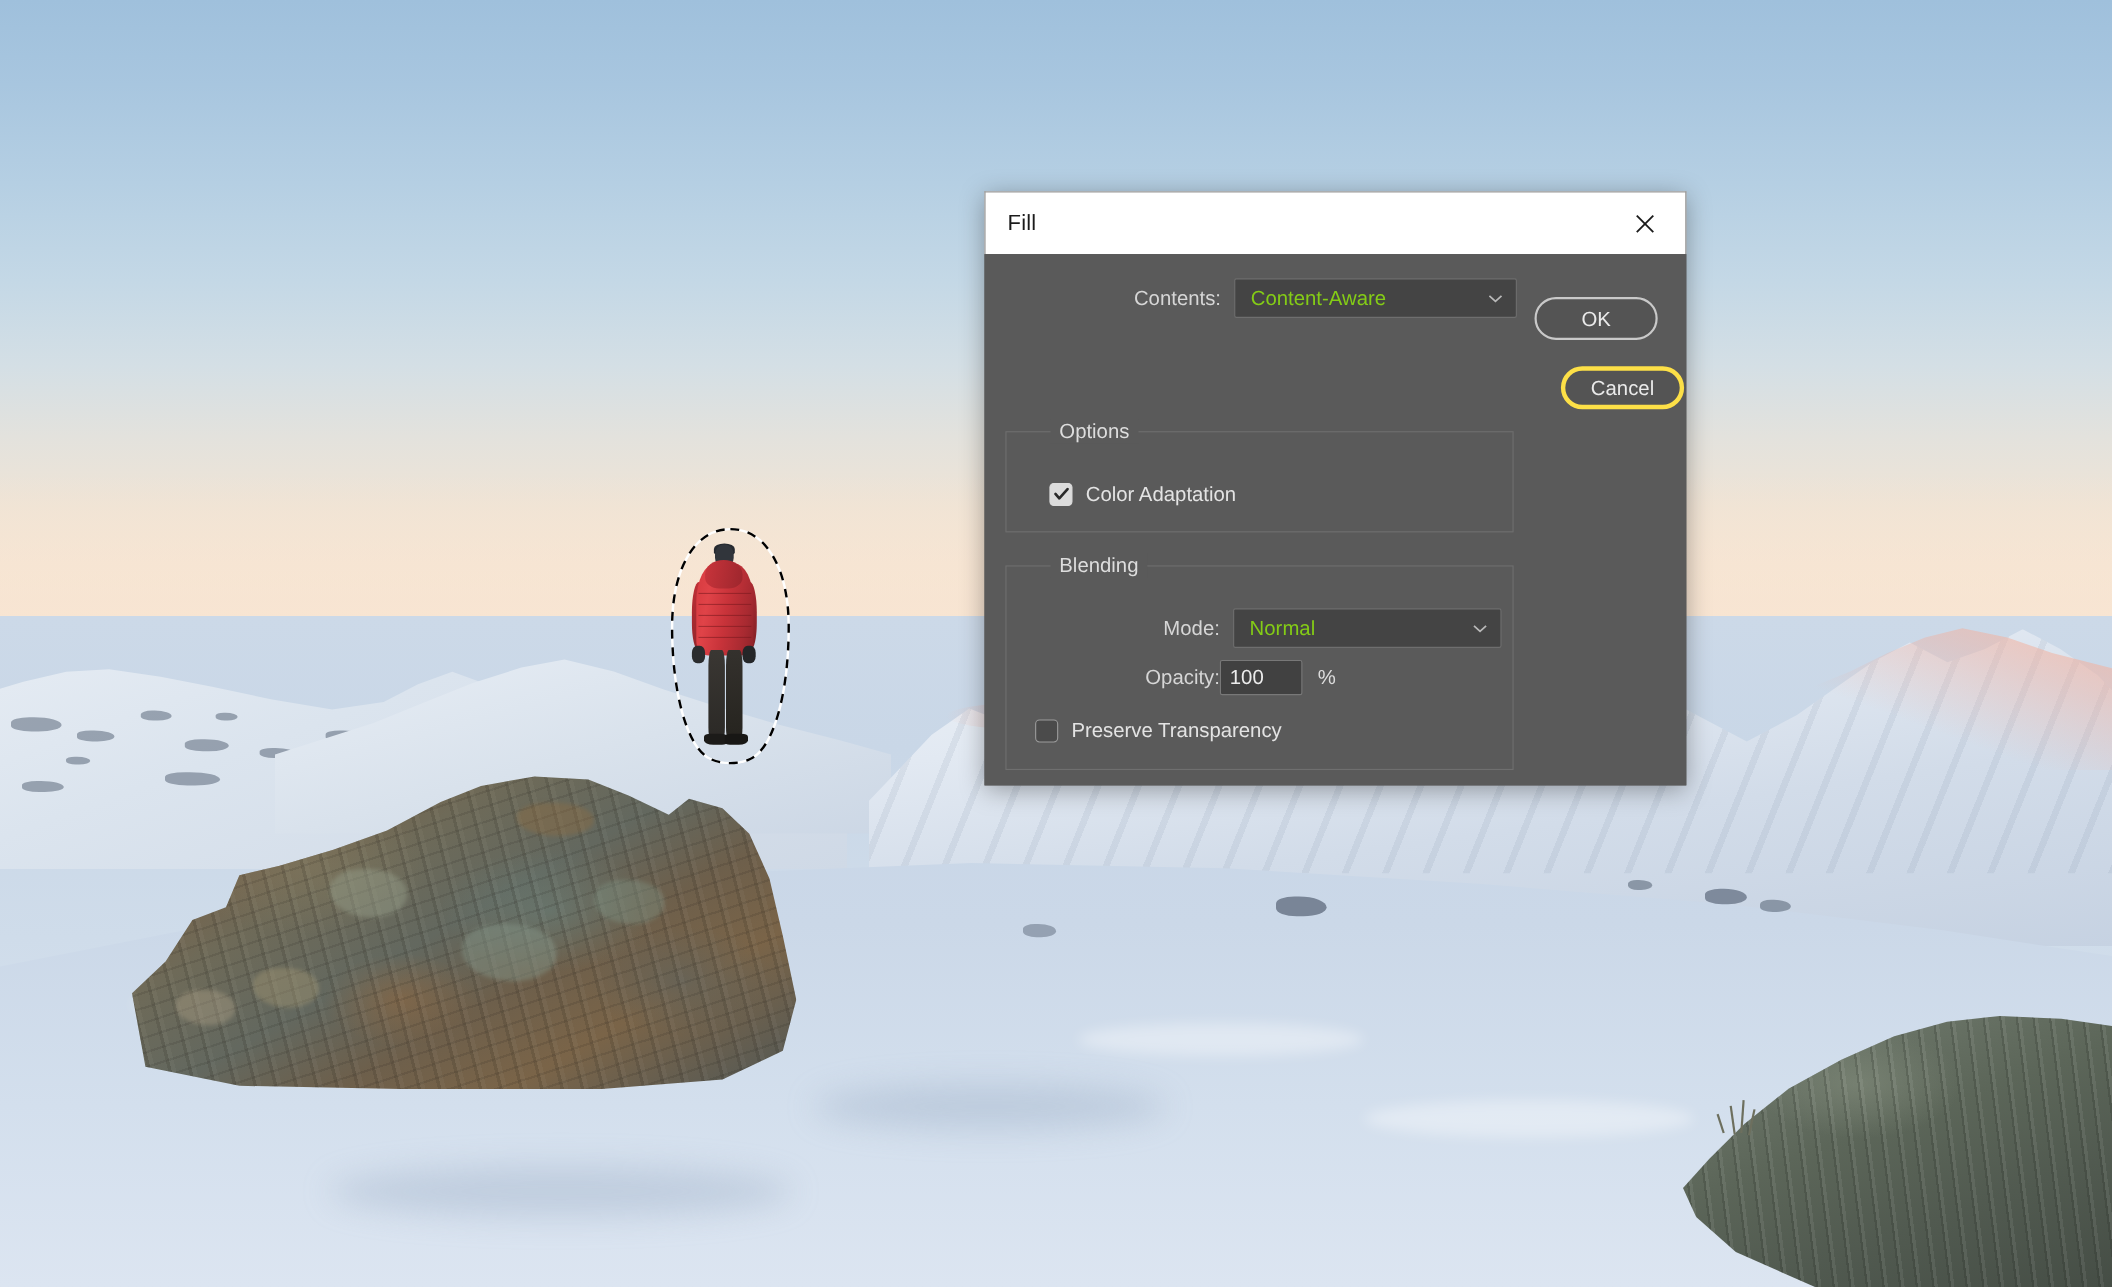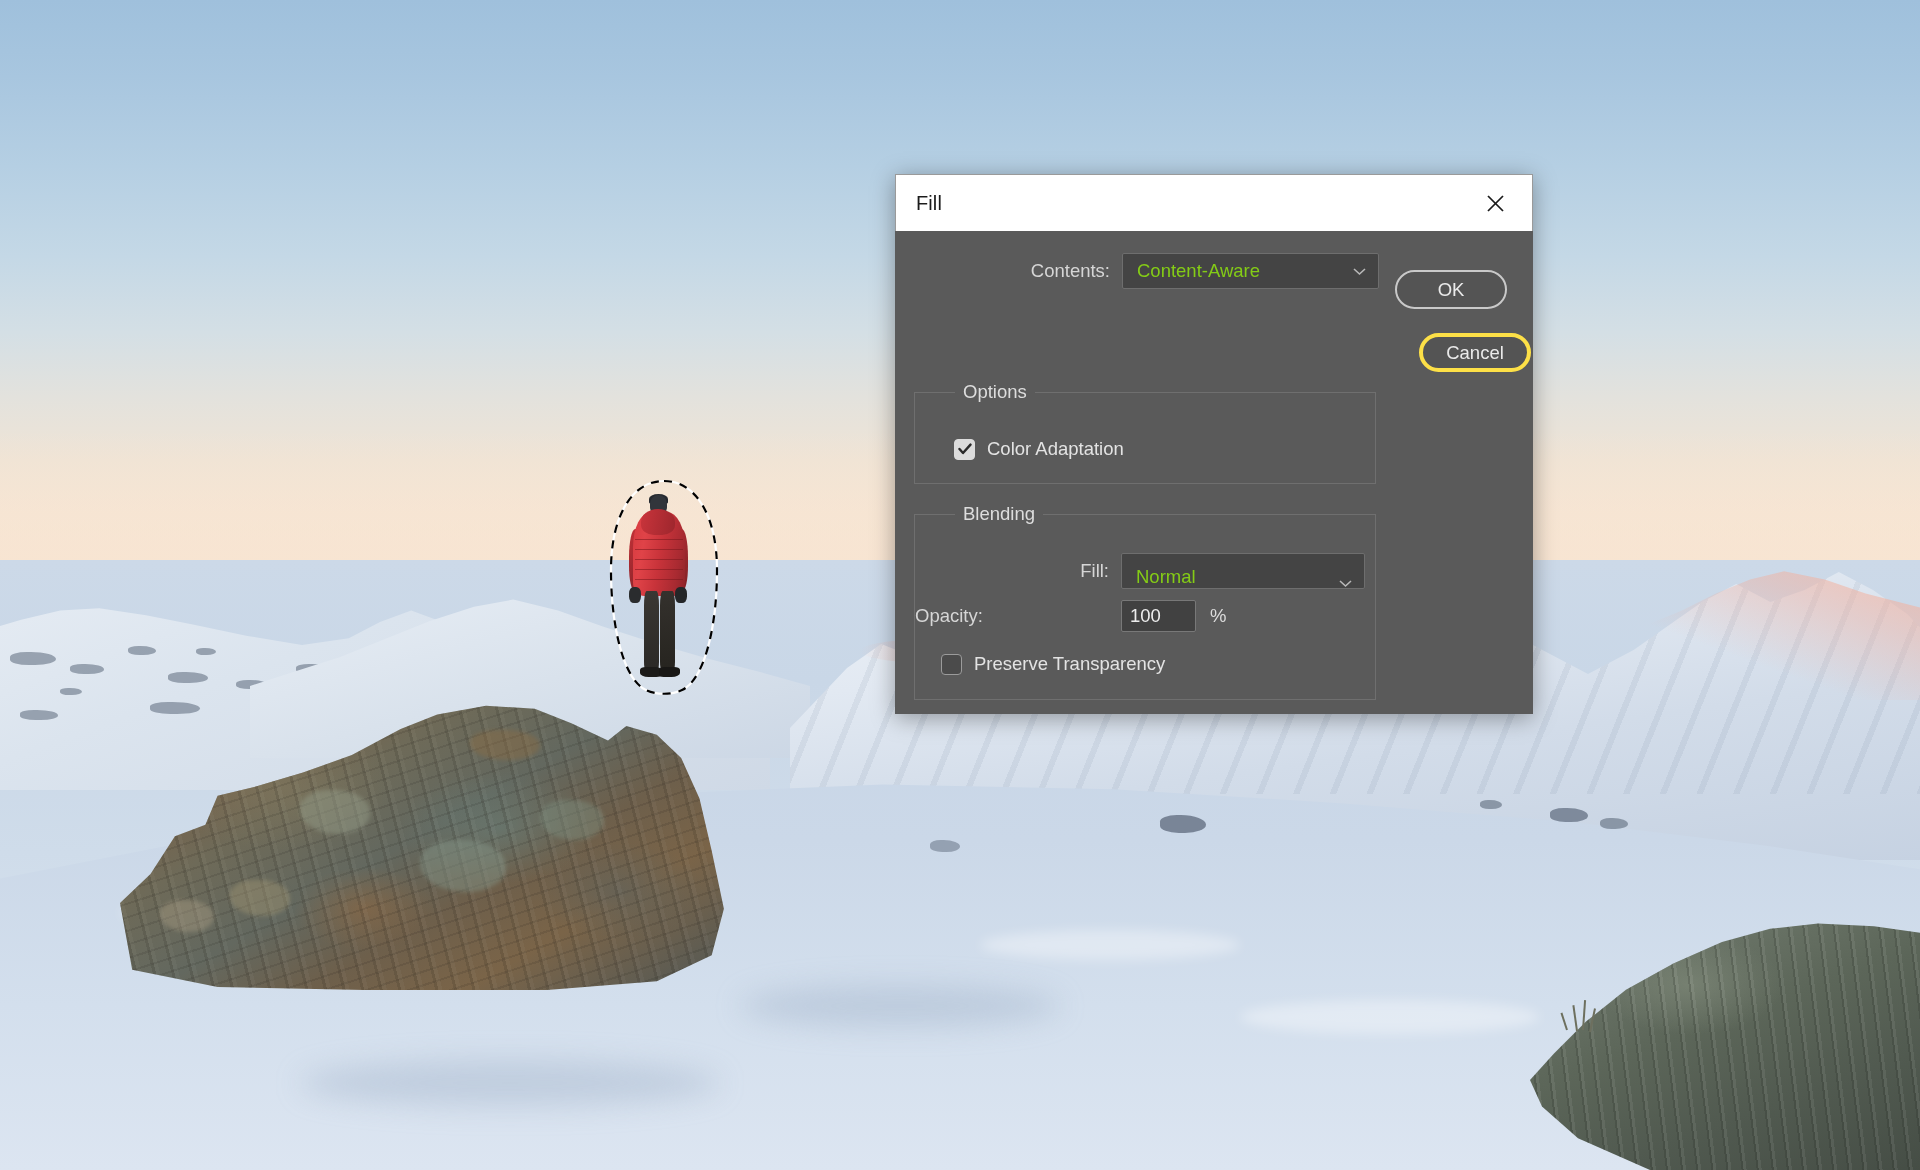--- a/index.html
+++ b/index.html
@@ -180,21 +180,21 @@
   .lbl{color:#d6d6d6;font-size:18.5px;}
   .lbl-contents{width:215px;text-align:right;padding-right:12px;}
 
   .select{
     position:relative;background:#444444;border:1px solid #6e6e6e;border-radius:2px;
     height:36px;display:flex;align-items:center;cursor:pointer;box-sizing:border-box;
   }
   .select .val{color:#84cc16;font-size:18.5px;padding-left:14px;flex:1;}
   .chev{width:26px;display:flex;align-items:center;justify-content:center;color:#b9b9b9;padding-right:6px;}
   #contents-select{width:257px;}
-  #mode-select{width:244px;align-items:flex-end;}
+  #mode-select{width:244px;}
 
   .btn{
     position:absolute;width:112px;height:39px;border-radius:20px;
     background:#545454;display:flex;align-items:center;justify-content:center;
     color:#eaeaea;font-size:18.5px;cursor:pointer;box-sizing:border-box;
   }
   #ok-button{left:500px;top:39px;border:2px solid #c9c9c9;}
   #cancel-button{left:524px;top:102px;border:4px solid #fde047;}
 
   .group{position:absolute;border:1px solid #6f6f6f;box-sizing:border-box;}
@@ -212,21 +212,21 @@
   .cbox.off{background:#4b4b4b;border:1px solid #9b9b9b;}
   .cbox svg{display:block;}
   .check-label{color:#e3e3e3;font-size:18.5px;}
 
   #color-adaptation-row{left:27px;top:46px;padding-left:13px;}
   #preserve-row{left:27px;top:139px;}
 
   .row-mode{position:absolute;left:0;top:38px;display:flex;align-items:center;}
   .lbl-mode{width:194px;text-align:right;padding-right:12px;}
   .row-opacity{position:absolute;left:0;top:85px;display:flex;align-items:center;}
-  .lbl-opacity{width:194px;padding-right:12px;}
+  .lbl-opacity{width:194px;text-align:right;}
   #opacity-input{
     width:75px;height:32px;background:#414141;border:1px solid #787878;border-radius:2px;
     color:#ececec;font-size:18.5px;font-family:"Liberation Sans",sans-serif;
     padding:0 8px;box-sizing:border-box;
   }
   .pct{color:#dcdcdc;font-size:18.5px;margin-left:14px;}
 </style>
 </head>
 <body>
 
@@ -357,21 +357,21 @@
             <polyline points="1.5,6 5,10 12.5,1.6" fill="none" stroke="#2a2a2a" stroke-width="2.4" stroke-linecap="round" stroke-linejoin="round"></polyline>
           </svg>
         </span>
         <span class="check-label">Color Adaptation</span>
       </div>
 
       <div class="group" id="blending-group">
         <span class="group-title">Blending</span>
 
         <div class="row-mode">
-          <span class="lbl lbl-mode">Fill:</span>
+          <span class="lbl lbl-mode">Mode:</span>
           <div class="select" id="mode-select">
             <span class="val">Normal</span>
             <span class="chev">
               <svg width="13" height="9" viewBox="0 0 13 9">
                 <polyline points="1,2 6.5,7 12,2" fill="none" stroke="#b9b9b9" stroke-width="1.6"></polyline>
               </svg>
             </span>
           </div>
         </div>
 

